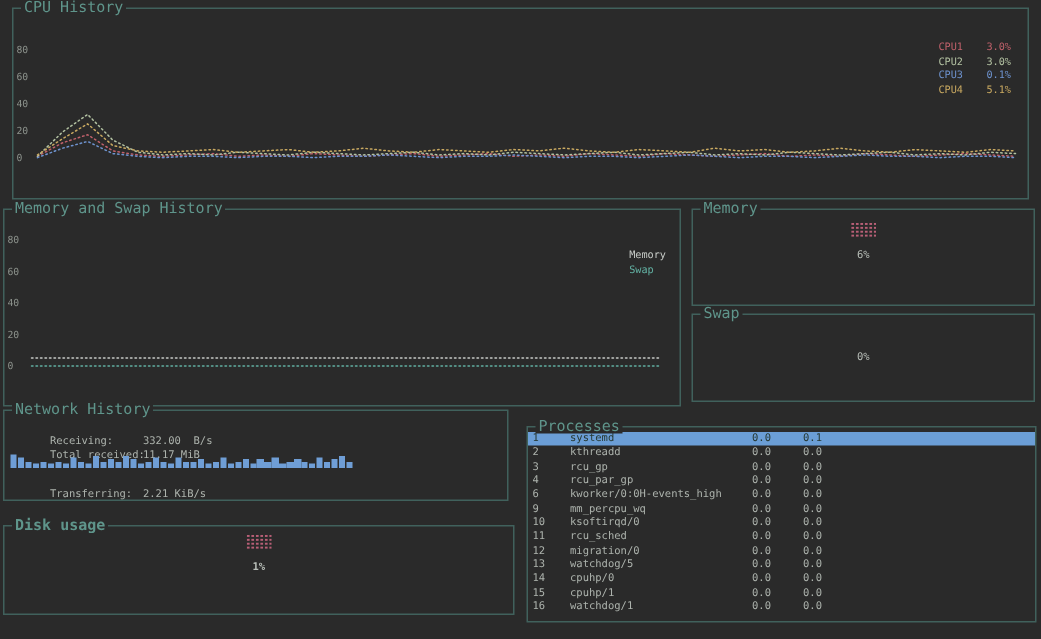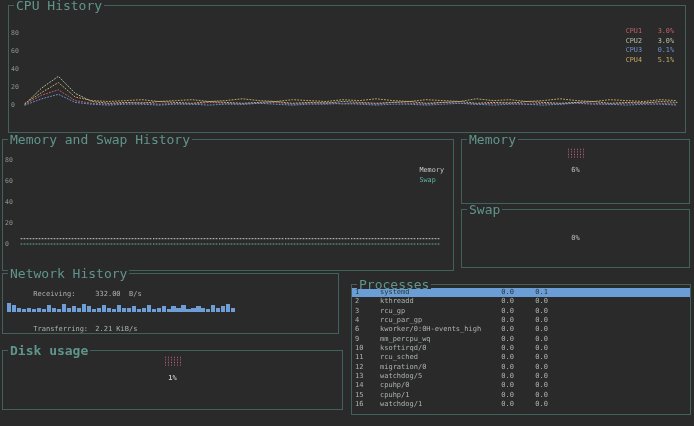--- a/index.html
+++ b/index.html
@@ -11,21 +11,21 @@
     --sel-bg:#6b9ed6;
     --sel-text:#263832;
     --dots:#b85f76;
     --netbar:#6f9ed6;
   }
   *{margin:0;padding:0;box-sizing:border-box;}
   html,body{background:#222;}
   body{font-family:"DejaVu Sans Mono", monospace;}
   .screen{position:relative;width:694px;height:426px;background:var(--bg);overflow:hidden;font-size:7px;color:var(--text);}
   .panel{position:absolute;border:1px solid var(--border);background:var(--bg);}
-  .panel-title{position:absolute;top:-4px;left:5px;background:var(--bg);padding:0 2px;color:var(--title);font-size:13px;line-height:8px;white-space:pre;}
+  .panel-title{position:absolute;top:-4px;left:5px;background:var(--bg);padding:0 2px;color:var(--title);font-size:10px;line-height:8px;white-space:pre;}
   .yticks span{position:absolute;width:12px;color:var(--dim);font-size:6.5px;line-height:7px;}
   svg{position:absolute;left:0;top:0;}
   
   .cpu-legend{position:absolute;top:21px;right:11px;}
   .legend-row{display:flex;justify-content:flex-end;gap:8px;line-height:9.5px;font-size:6.8px;}
   .legend-row .lv{width:24px;text-align:right;}
   
   .ms-legend{position:absolute;top:26px;right:9px;text-align:left;line-height:9.5px;font-size:6.8px;}
   
   .gauge-center{position:absolute;left:0;right:0;text-align:center;}
@@ -117,20 +117,23 @@
     <span class="panel-title">Swap</span>
     <div class="gauge-center" style="top:24px;">
       <span class="pct">0%</span>
     </div>
   </div>
 
   <div class="panel" style="left:2px;top:273px;width:337px;height:61px;">
     <span class="panel-title">Network History</span>
     <div class="net-row" style="top:7px;">
       <span class="net-label">Receiving:</span><span>332.00  B/s</span>
+    </div>
+    <div class="net-row" style="top:16px;">
+      <span class="net-label">Total received:</span><span>11.17 MiB</span>
     </div>
     <div class="sparkline" id="net-sparkline">
         <div style="height: 9px;"></div>
         <div style="height: 7px;"></div>
         <div style="height: 4px;"></div>
         <div style="height: 3px;"></div>
         <div style="height: 4px;"></div>
         <div style="height: 3px;"></div>
         <div style="height: 4px;"></div>
         <div style="height: 3px;"></div>

